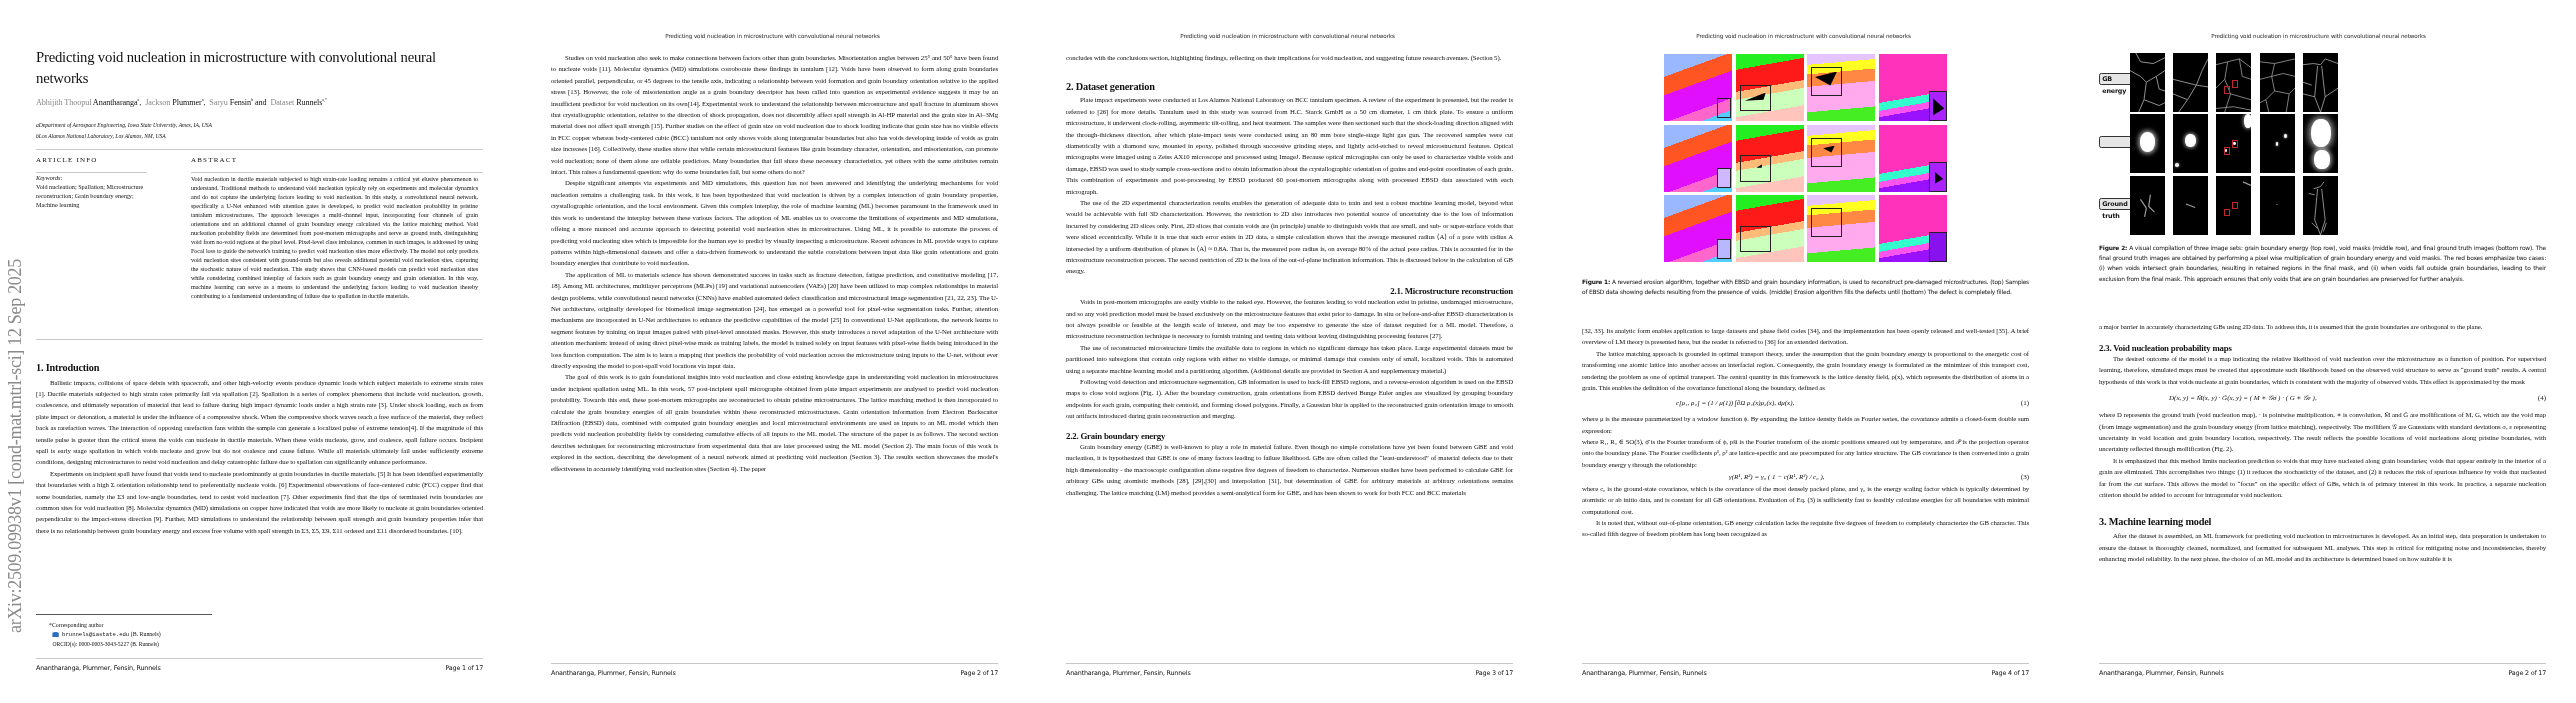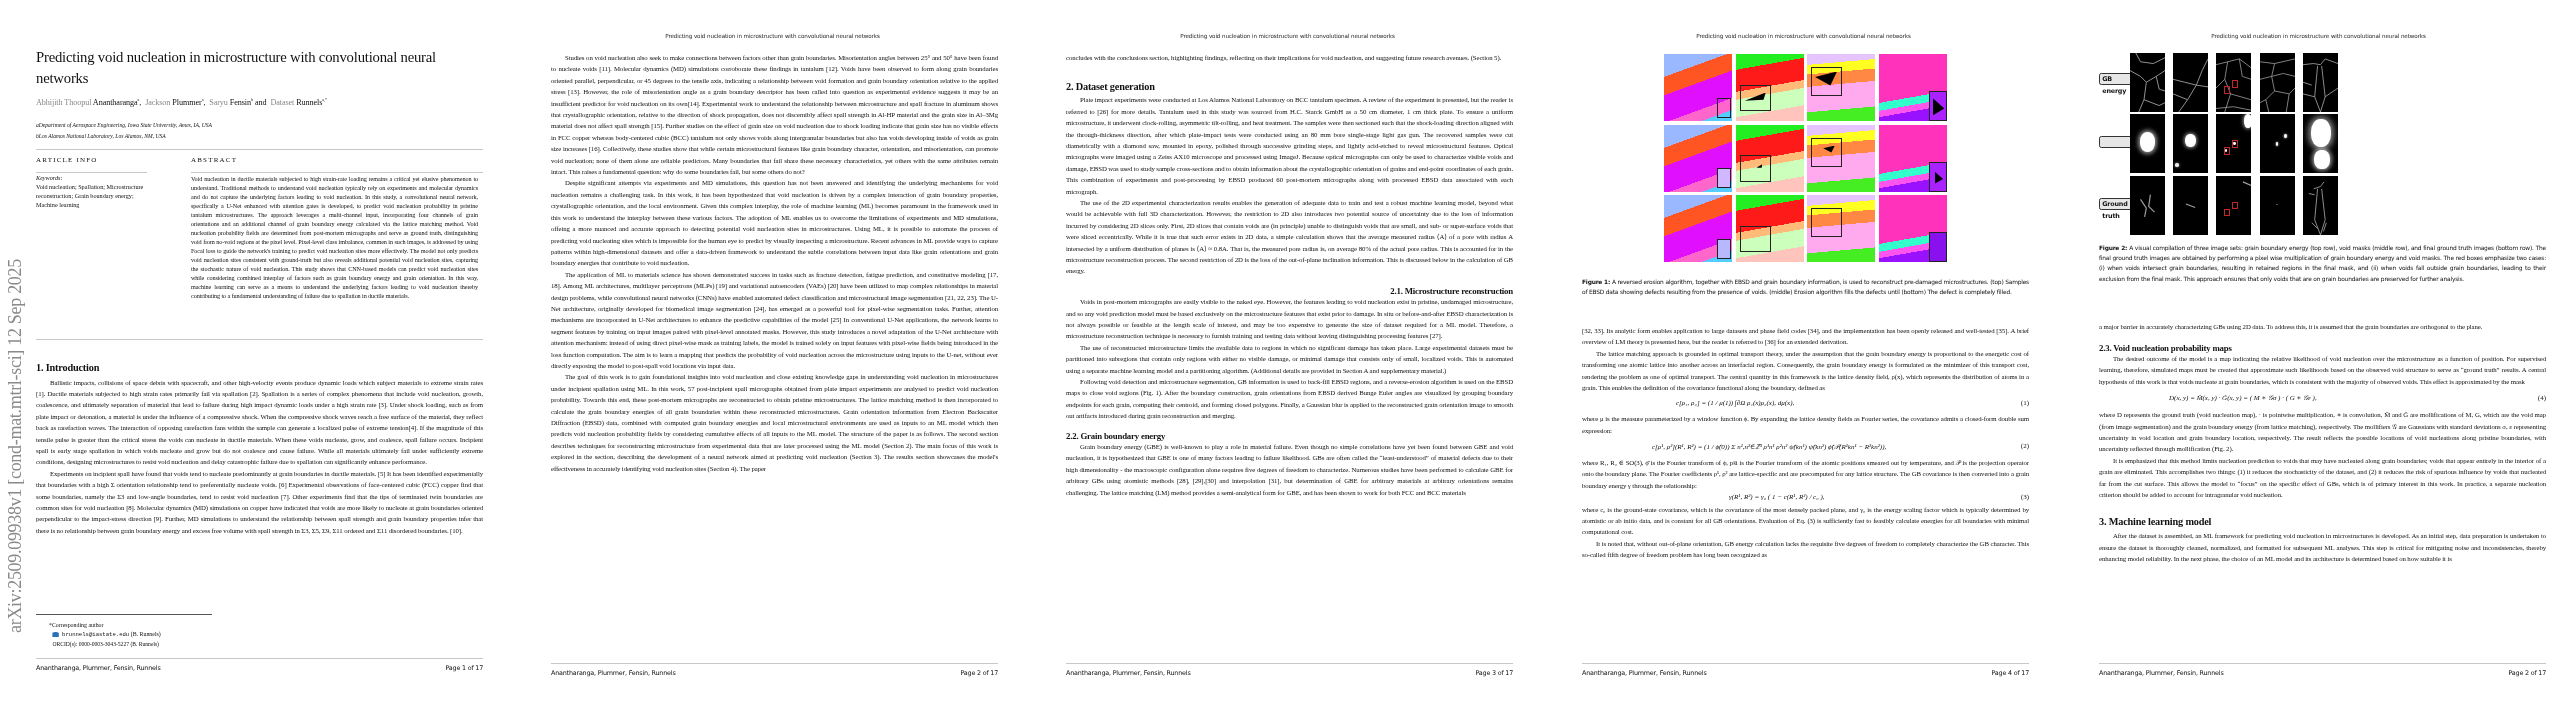--- a/index.html
+++ b/index.html
@@ -178,24 +178,20 @@
     <p class="caption"><b>Figure 1:</b> <span>A reversed erosion algorithm, together with EBSD and grain boundary information, is used to reconstruct pre-damaged microstructures. (top) Samples of EBSD data showing defects resulting from the presence of voids. (middle) Erosion algorithm fills the defects until (bottom) The defect is completely filled.</span></p>
   </div>
   <div class="inner" style="top:325px;">
     <p class="p">[32, 33]. Its analytic form enables application to large datasets and phase field codes [34], and the implementation has been openly released and well-tested [35]. A brief overview of LM theory is presented here, but the reader is referred to [36] for an extended derivation.</p>
     <p class="p ind">The lattice matching approach is grounded in optimal transport theory, under the assumption that the grain boundary energy is proportional to the energetic cost of transforming one atomic lattice into another across an interfacial region. Consequently, the grain boundary energy is formulated as the minimizer of this transport cost, rendering the problem as one of optimal transport. The central quantity in this framework is the lattice density field, ρ(x), which represents the distribution of atoms in a grain. This enables the definition of the covariance functional along the boundary, defined as</p>
     <div class="eq" style="padding:5.9px 0 5.9px 94px;">
         <span>c[ρ₁, ρ₂] = (1 / μ(1)) ∫∂Ω ρ₁(x)ρ₂(x), dμ(x),</span>
         <span class="num">(1)</span>
       </div>
     <p class="p">where μ is the measure parameterized by a window function ϕ. By expanding the lattice density fields as Fourier series, the covariance admits a closed-form double sum expression:</p>
-    <div class="eq" style="padding:5.9px 0 5.9px 70px;">
-        <span>c[ρ¹, ρ²](R¹, R²) = (1 / ϕ̂(0)) Σ n¹,n²∈ℤ³ ρ¹n¹ ρ²n² ψ̂(kn¹) ψ̂(kn²) ϕ̂(𝒫(R¹kn¹ − R²kn²)),</span>
-        <span class="num">(2)</span>
-      </div>
     <p class="p">where R₁, R₂ ∈ SO(3), ϕ̂ is the Fourier transform of ϕ, pŝi is the Fourier transform of the atomic positions smeared out by temperature, and 𝒫 is the projection operator onto the boundary plane. The Fourier coefficients ρ¹, ρ² are lattice-specific and are precomputed for any lattice structure. The GB covariance is then converted into a grain boundary energy γ through the relationship:</p>
     <div class="eq" style="padding:2.3px 0 2.3px 147px;">
         <span>γ(R¹, R²) = γ₀ ( 1 − c(R¹, R²) / c₀ ),</span>
         <span class="num">(3)</span>
       </div>
     <p class="p">where c₀ is the ground-state covariance, which is the covariance of the most densely packed plane, and γ₀ is the energy scaling factor which is typically determined by atomistic or ab initio data, and is constant for all GB orientations. Evaluation of Eq. (3) is sufficiently fast to feasibly calculate energies for all boundaries with minimal computational cost.</p>
     <p class="p ind">It is noted that, without out-of-plane orientation, GB energy calculation lacks the requisite five degrees of freedom to completely characterize the GB character. This so-called fifth degree of freedom problem has long been recognized as</p>
   </div>
   <div class="footer" style="top:663px;">
     <span>Anantharanga, Plummer, Fensin, Runnels</span>

